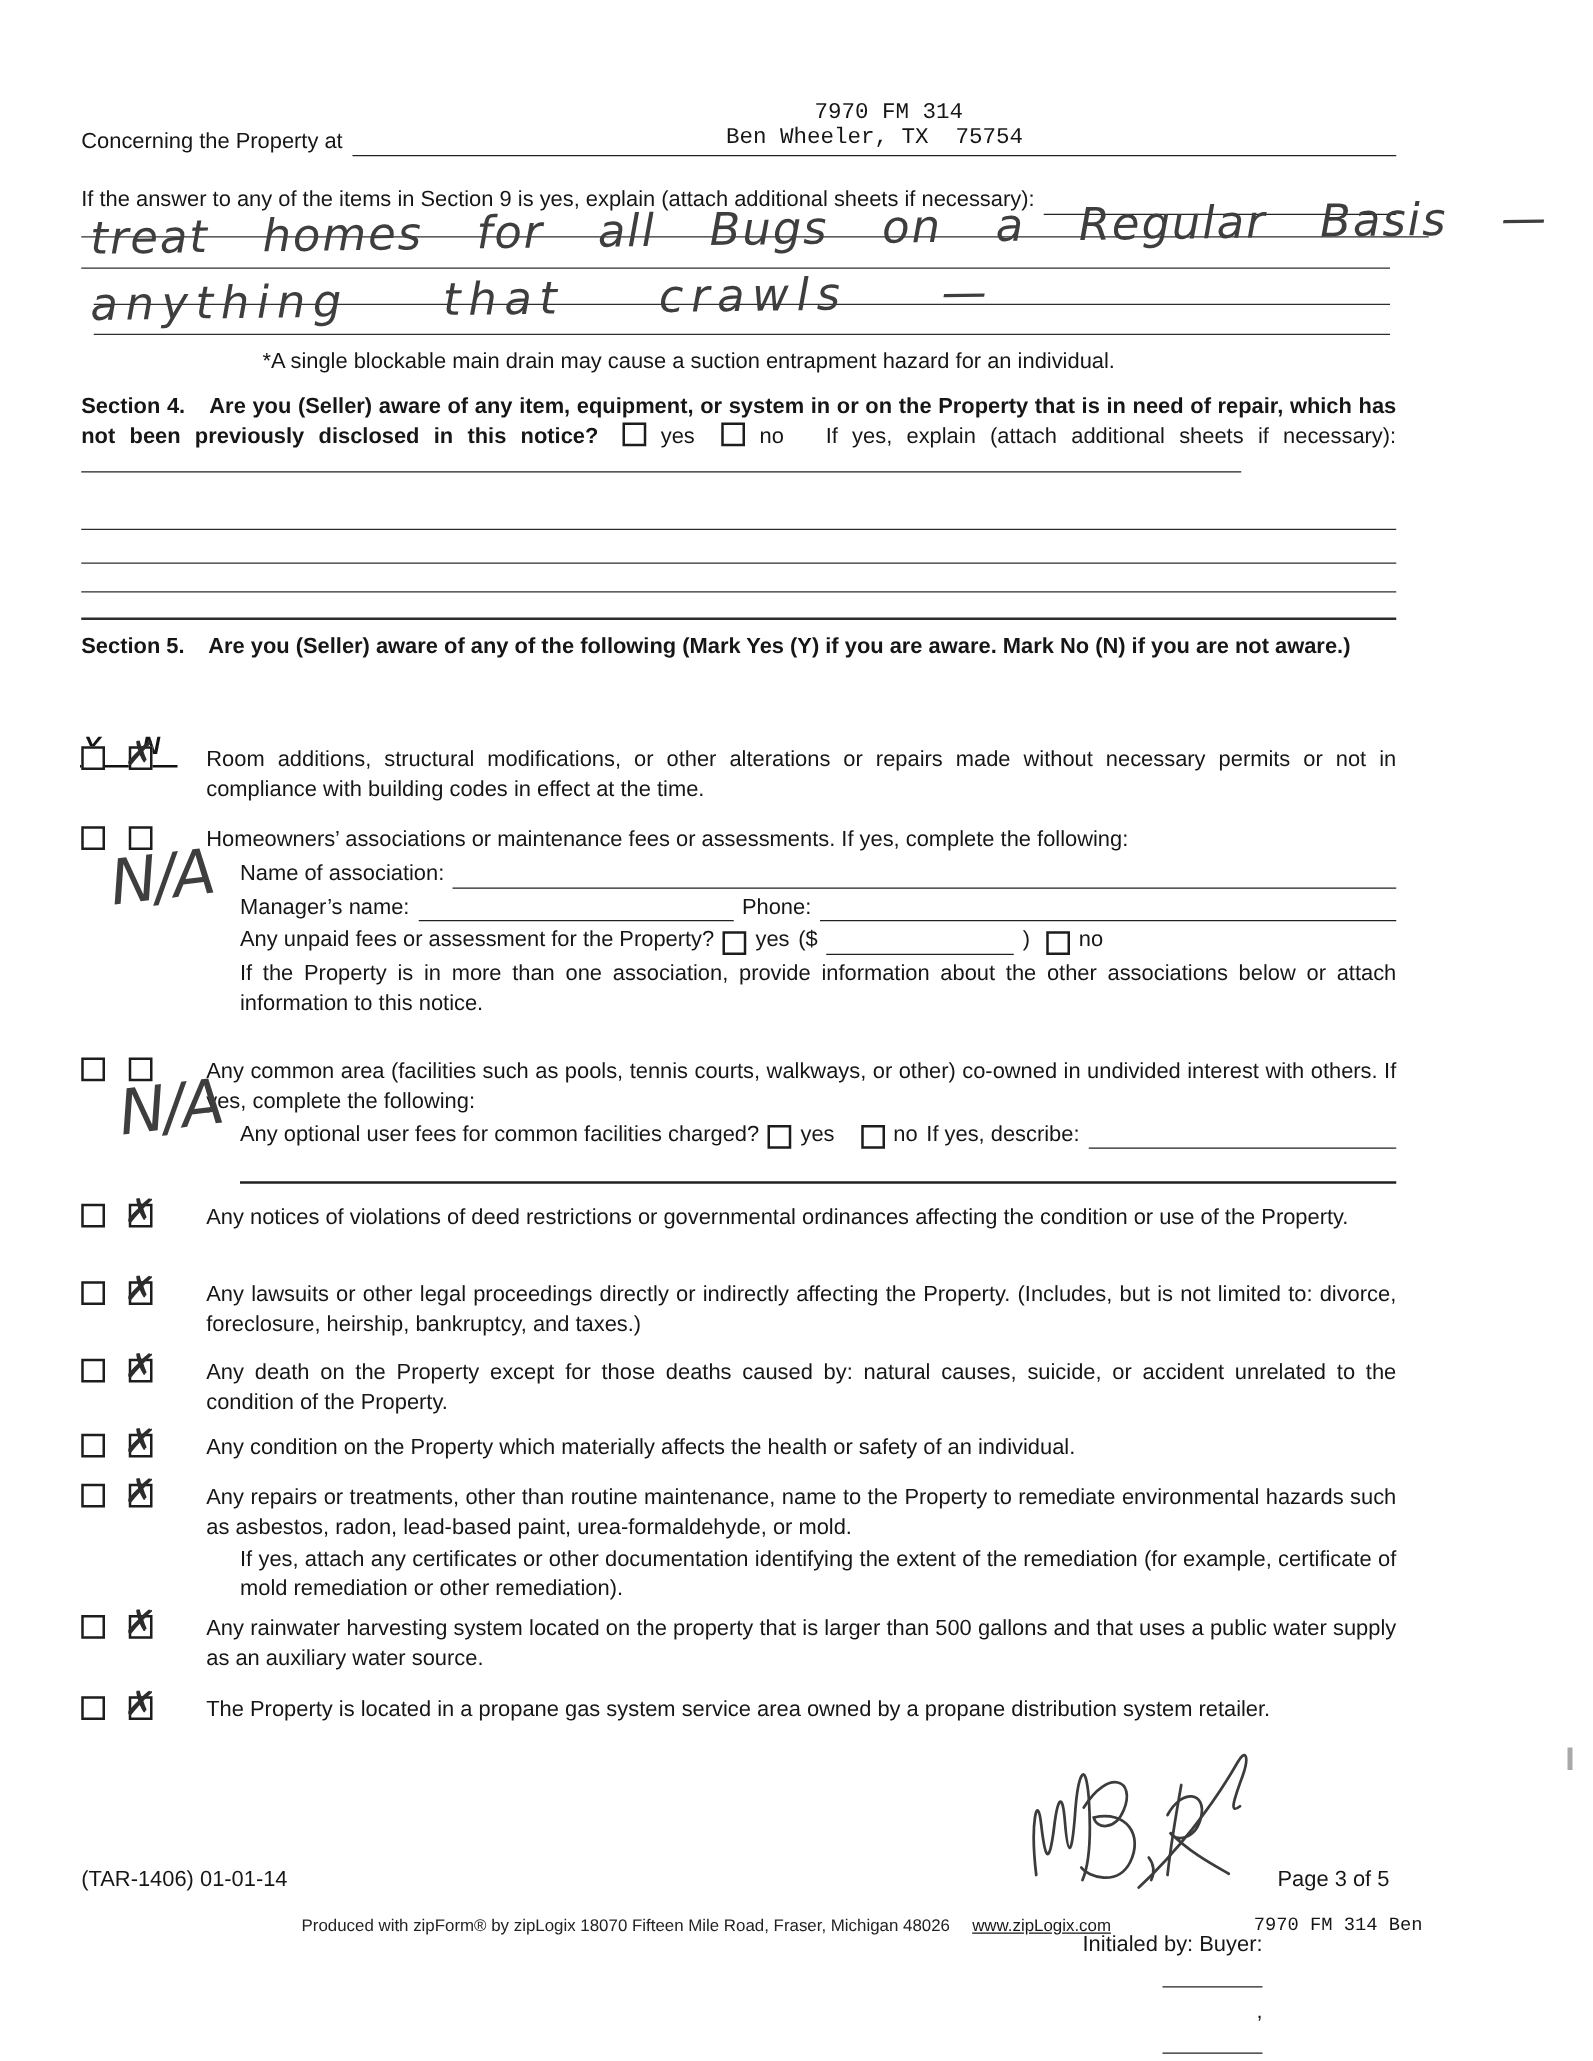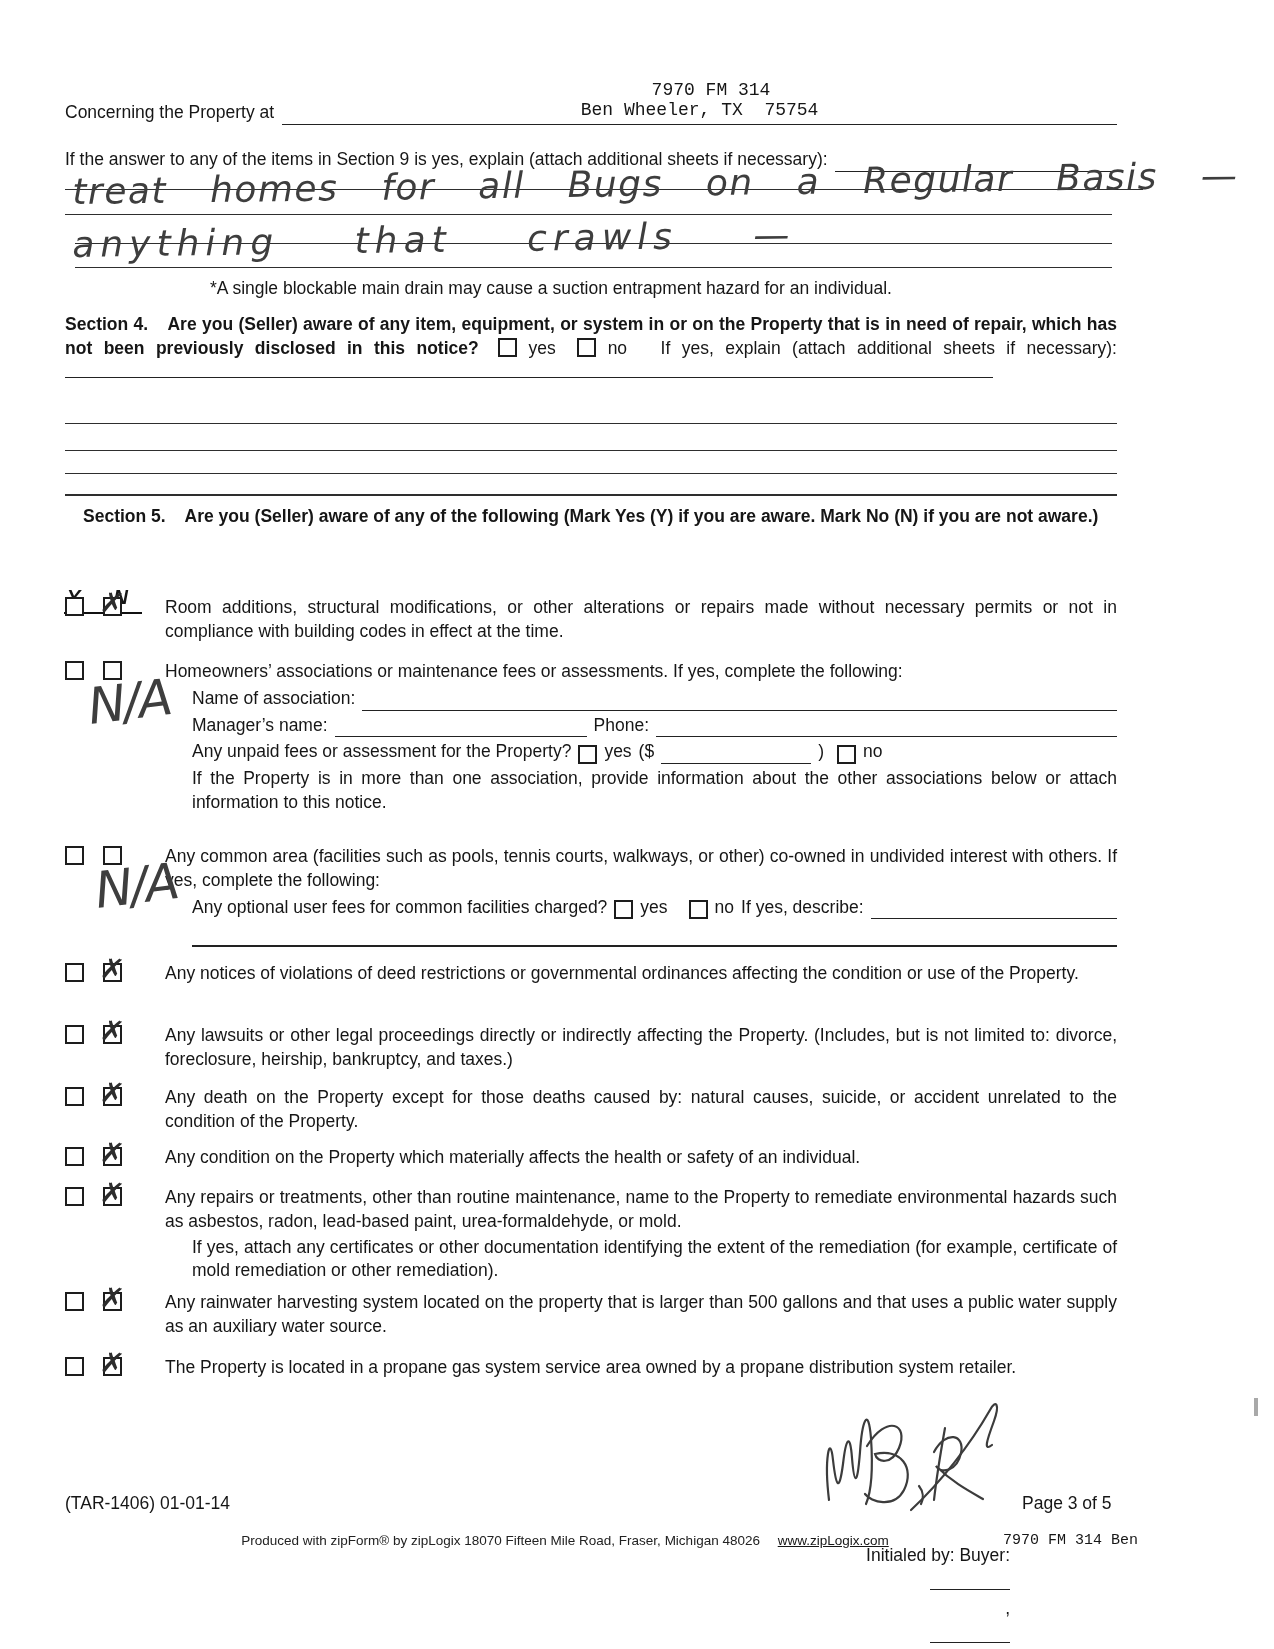--- a/index.html
+++ b/index.html
@@ -74,21 +74,21 @@
     <span>no</span>
     <span class="gap-l">If yes, explain (attach additional sheets if</span>
     <span>necessary):</span>
     <span class="bl" style="width:928px;"></span>
   </div>
   <div class="rule" style="left:65px; top:423px; width:1052px;"></div>
   <div class="rule" style="left:65px; top:450px; width:1052px;"></div>
   <div class="rule" style="left:65px; top:473px; width:1052px;"></div>
   <div class="rule" style="left:65px; top:494px; width:1052px; border-top-width:2.2px;"></div>
 
-  <div class="abs j b" style="left:83px; top:505px; width:1058px;">
+  <div class="abs j b" style="left:65px; top:505px; width:1058px;">
     <span>Section 5.</span>
     <span style="margin-left:14px;">Are you (Seller) aware of any of the following (Mark Yes (Y) if you are aware. Mark No (N) if you are not aware.)</span>
   </div>
 
   <div class="abs b" style="left:64px; top:584px; width:78px; border-bottom:2.6px solid #111; padding-bottom:1px; font-size:20px;font-style:italic;">
     <span style="margin-left:3px;">Y</span>
     <span style="margin-left:28px;">N</span>
   </div>
 
   <div class="item" style="top:596px;">

